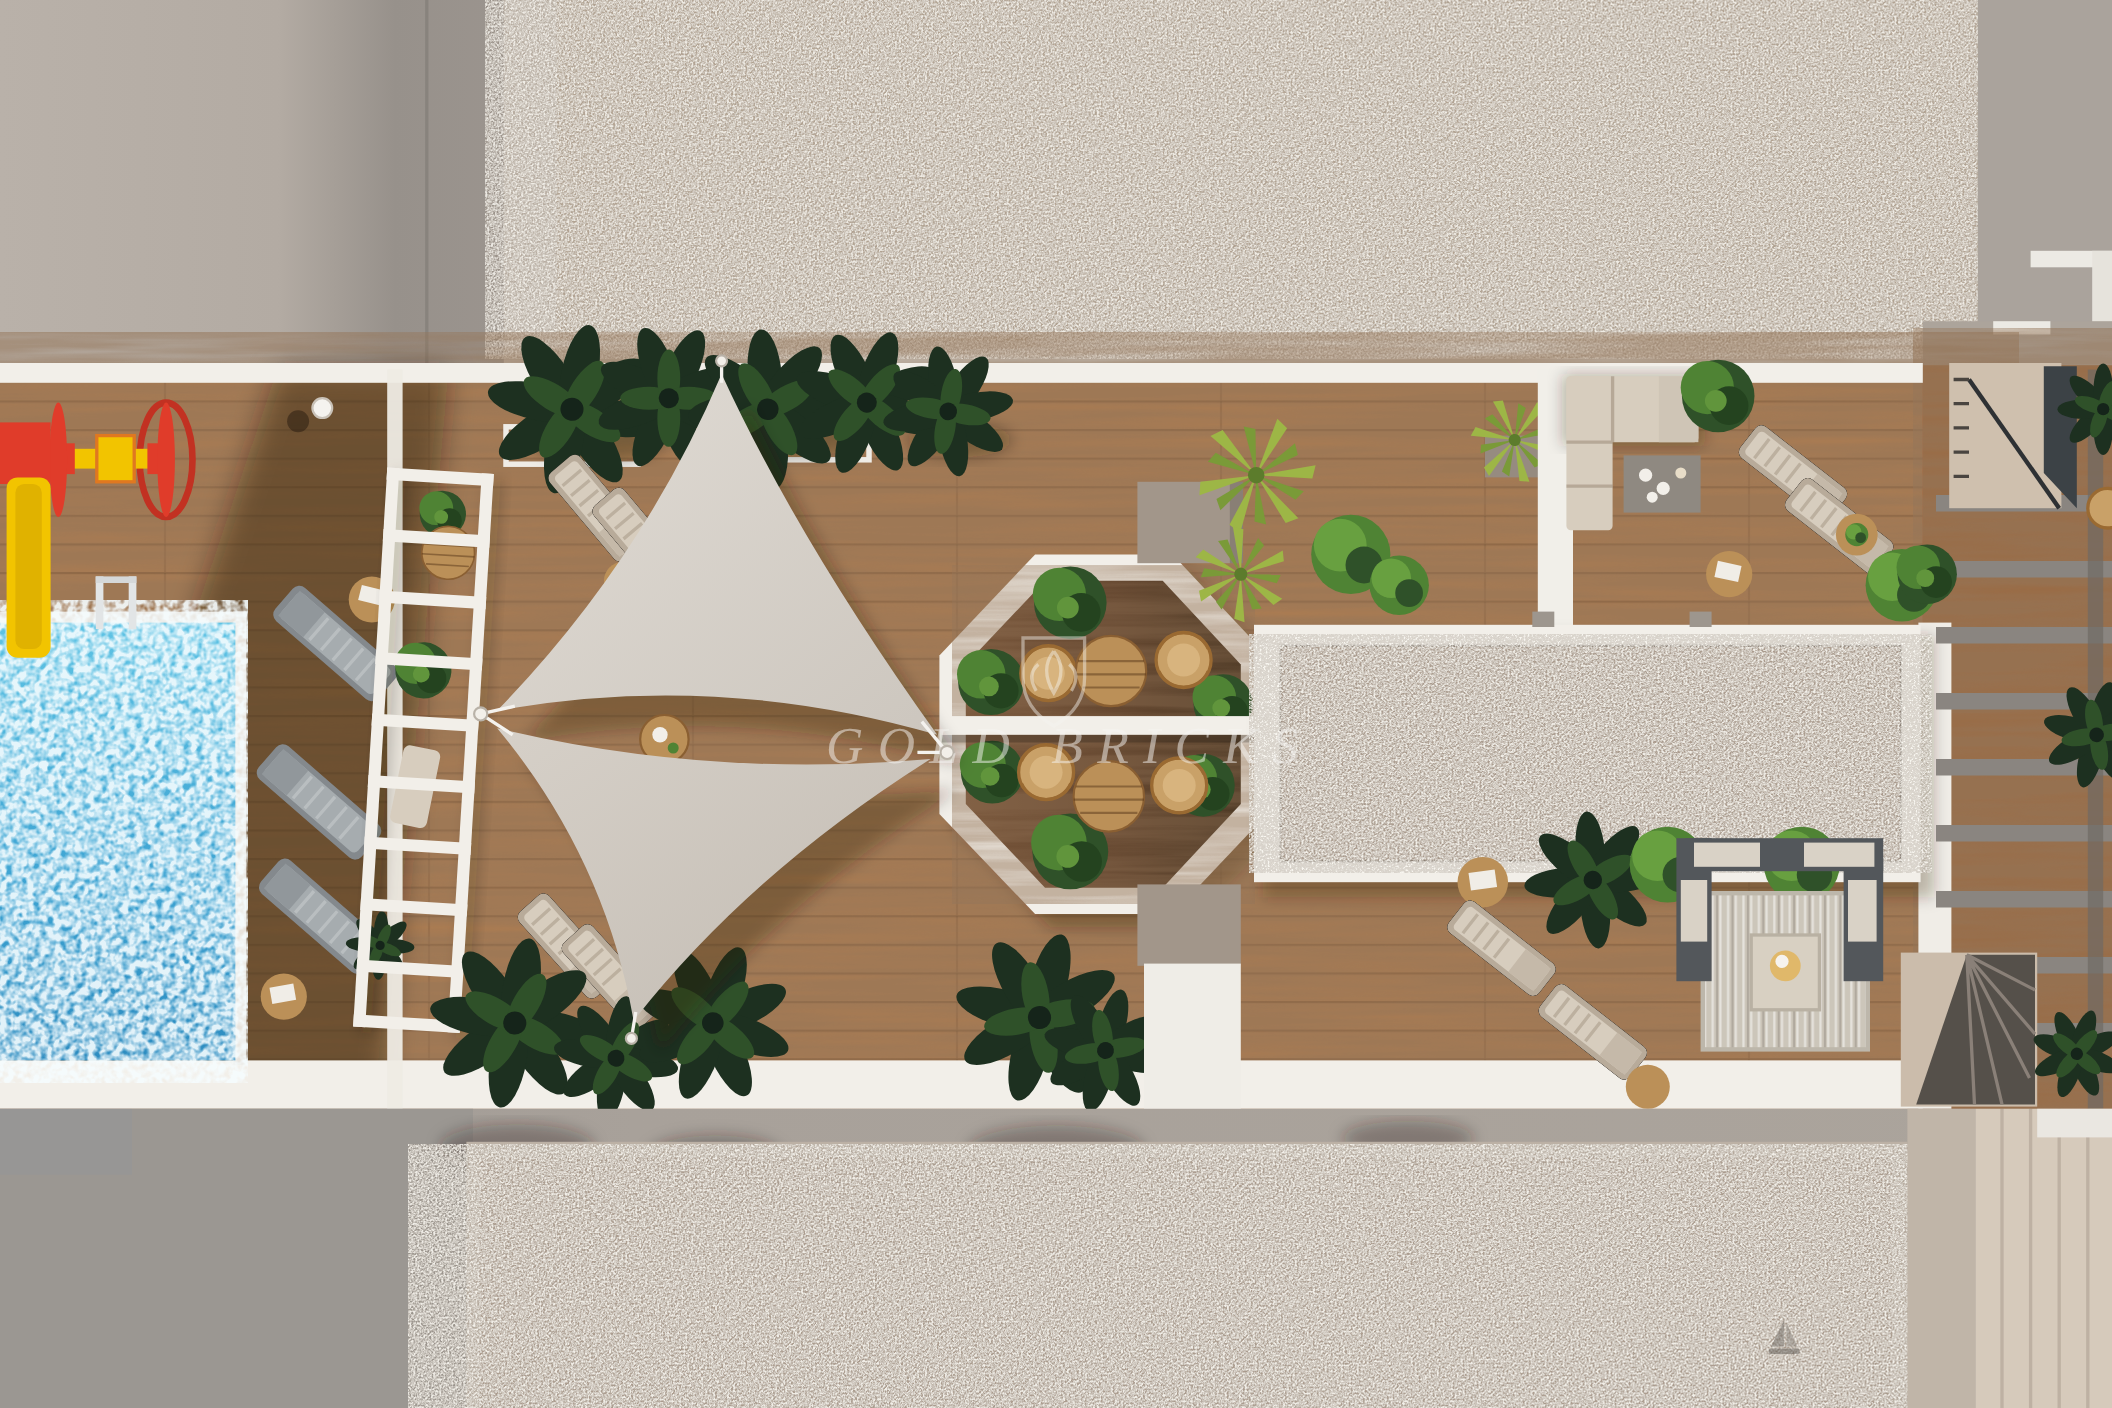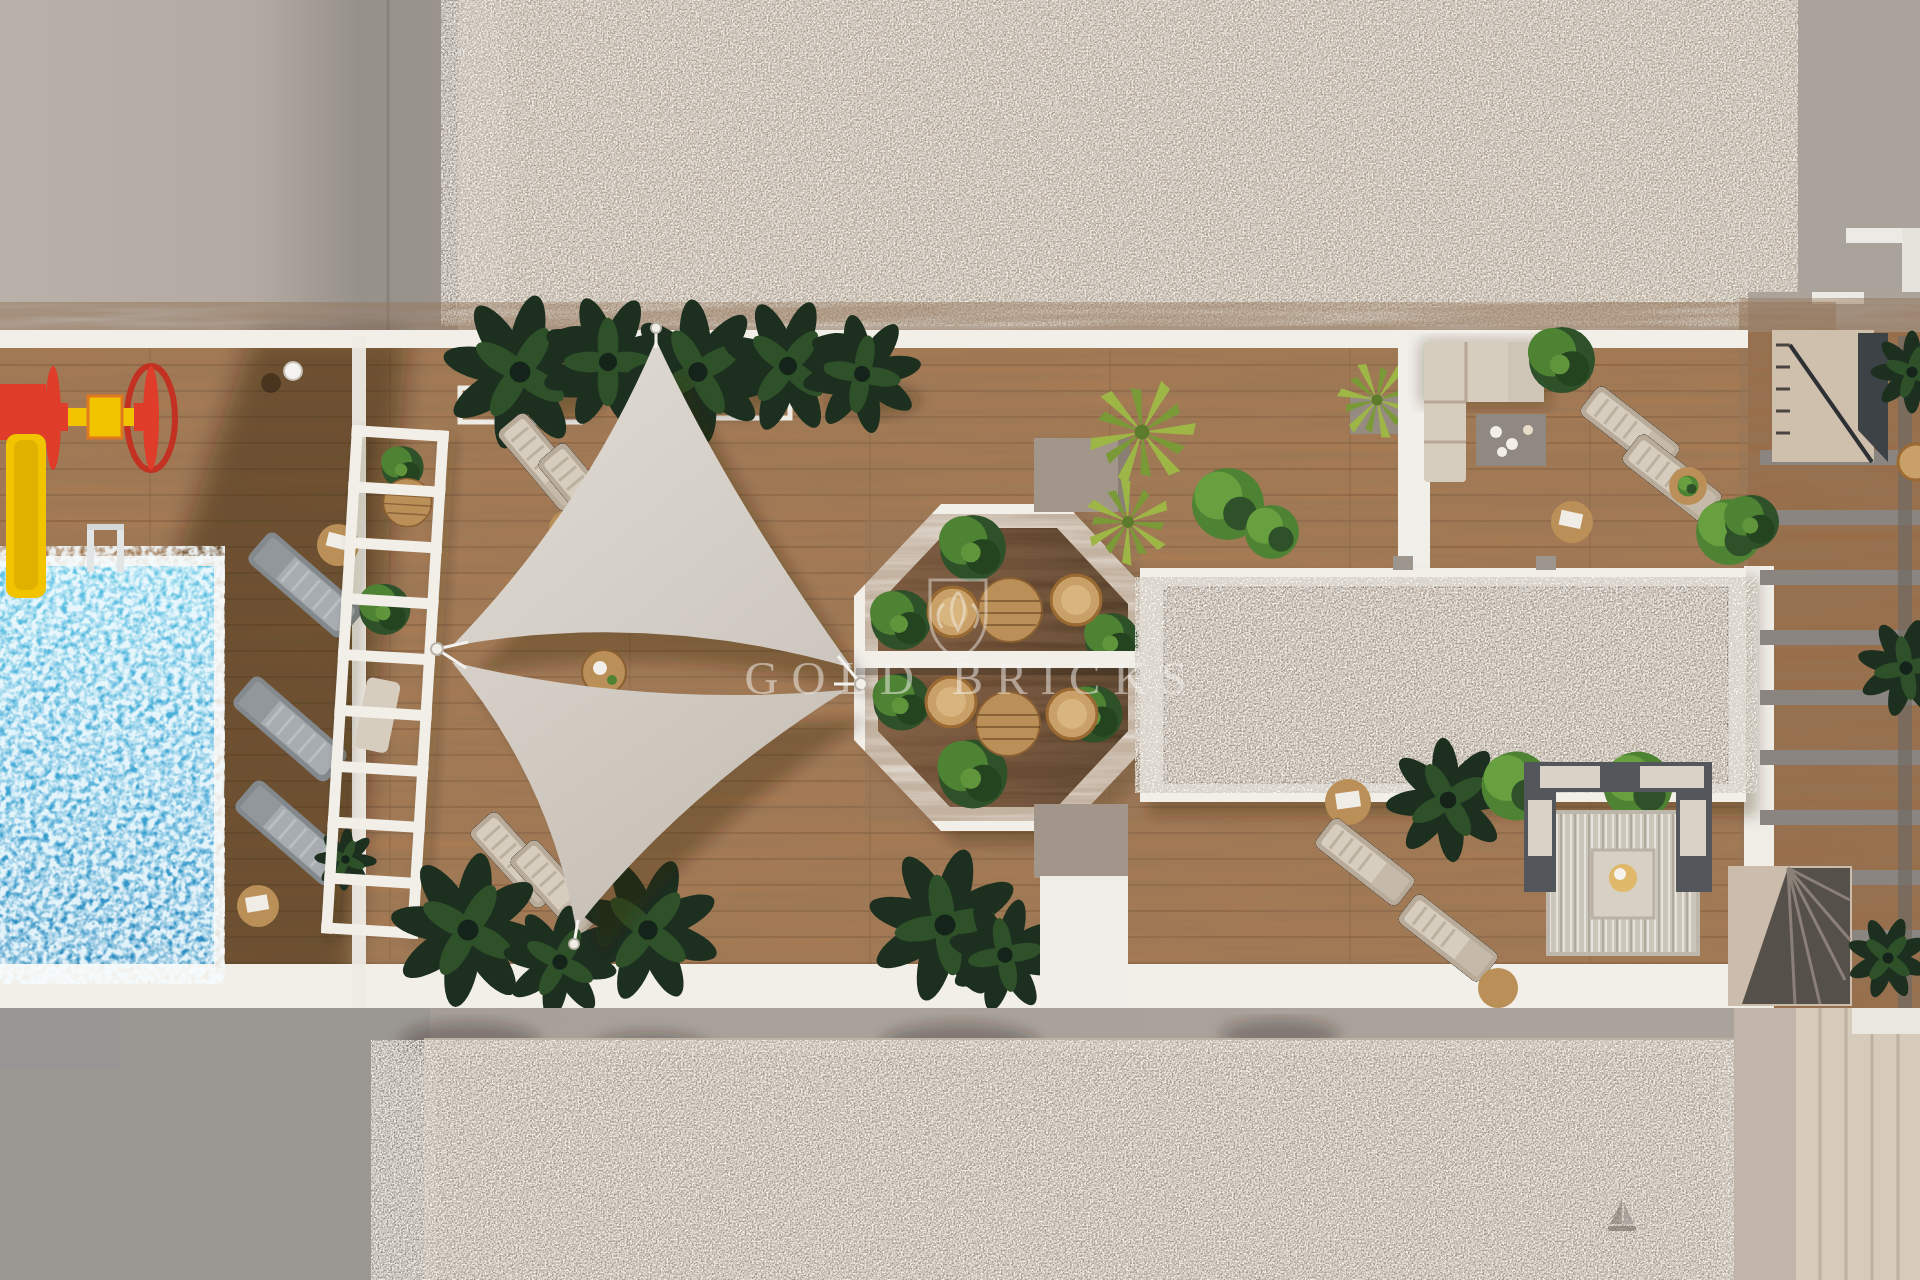--- a/index.html
+++ b/index.html
@@ -1,17 +1,17 @@
 <!DOCTYPE html>
 <html style="--concrete-light: #b7afa7; --concrete-shadow: #96908a; --concrete-frame: #bfb5aa; --gravel-top: #b7a897; --gravel-bottom: #afa093; --gravel-frame: #bcb1a5; --white: #f2efe9; --wood-light: #ab7c52; --wood-mid: #9a6b44; --wood-shadow: #3f2c1b; --octagon-wood: #6a4830; --octagon-wood-dark: #3a2917; --pool-light: #5fc3e4; --pool-deep: #2d8cc0; --sail-light: #dcd7d0; --sail-dark: #c9c2b9; --plant-dark: #1d3020; --plant-mid: #2f5129; --plant-bright: #4f8334; --plant-yellow: #9db646; --taupe: #a2968a; --lounger-gray: #a6acaf; --lounger-beige: #d7cdbe; --rattan: #c9a168; --wood-table: #bb9058; --play-red: #e03c2a; --play-yellow: #f2c400; --rug: #ccc6ba; --sofa-frame: #53575b; --cream-streak: #d6cabb; --watermark: #f7f6f4;"><head>
 <meta charset="utf-8">
 <style>
   html,body{margin:0;padding:0;background:#777;}
   .stage{position:relative;width:1920px;height:1280px;overflow:hidden;background:#c2410c;
-         font-family:"Liberation Sans", sans-serif;}
+         font-family:"Liberation Sans", sans-serif;font-style:italic;}
   svg{display:block}
   .wm-text{font-family:"Liberation Serif", serif;font-size:47px;letter-spacing:13px;
            fill:var(--watermark, #f7f6f4);opacity:.5;}
 </style>
 </head>
 <body>
 
 <div class="stage">
 <svg viewBox="0 0 1920 1280" width="1920" height="1280">
 <defs>

